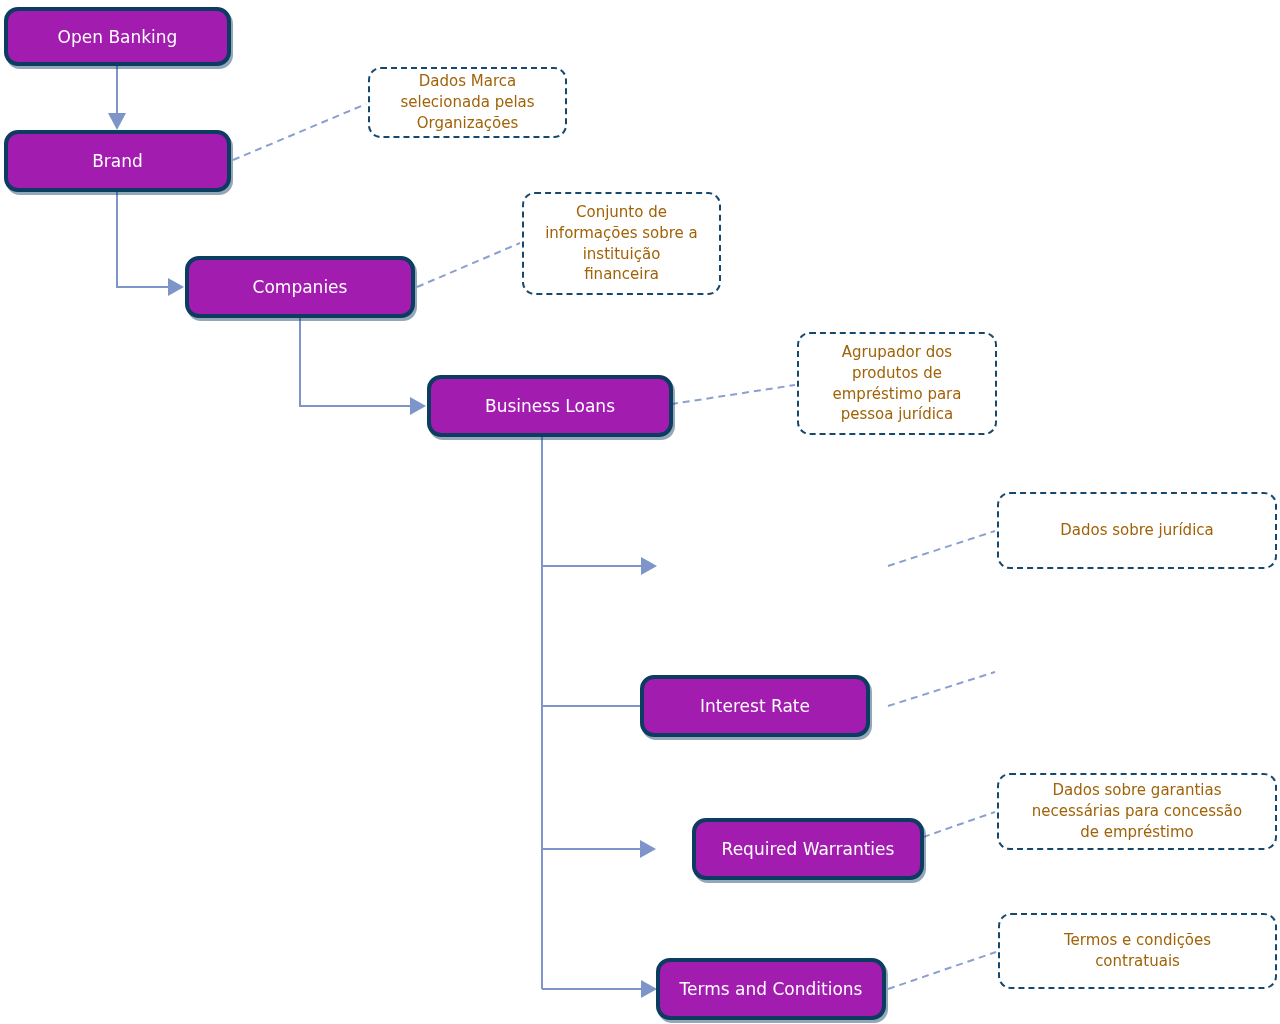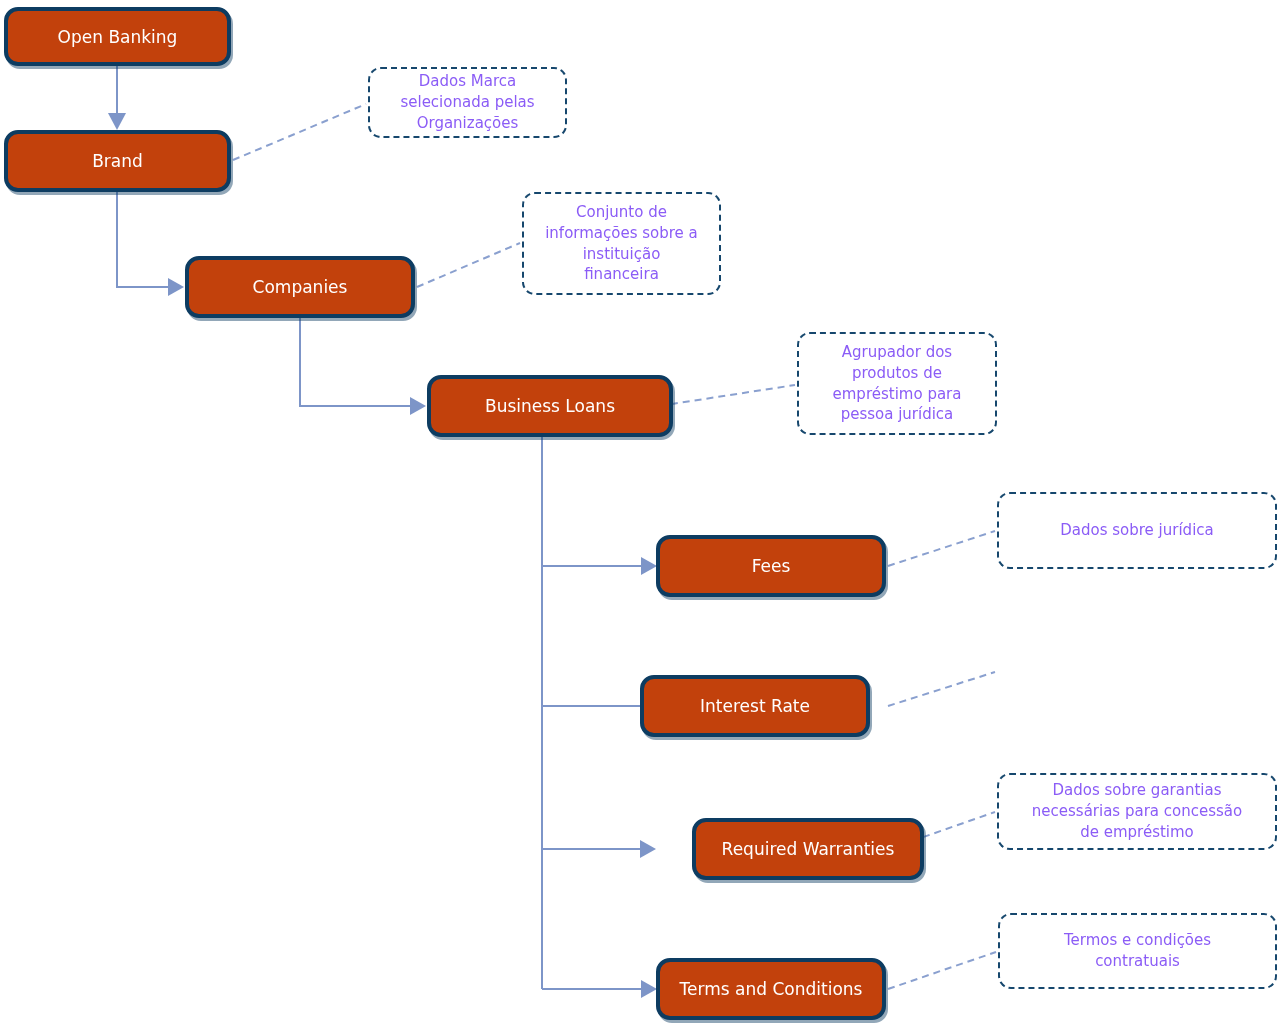--- a/index.html
+++ b/index.html
@@ -7,36 +7,36 @@
     position:relative;
     width:1280px;height:1024px;
     background:#ffffff;
     font-family:"DejaVu Sans","Liberation Sans",sans-serif;
     overflow:hidden;
   }
   .connector-layer{position:absolute;left:0;top:0;z-index:0;}
   .node{
     position:absolute;z-index:2;
     box-sizing:border-box;
-    background:#c2410c;
+    background:#a21caf;
     border:4px solid #0d3c61;
     border-radius:14px;
     box-shadow:2px 3px 0 rgba(13,60,97,0.45);
     color:#ffffff;
     display:flex;align-items:center;justify-content:center;
     font-size:17px;
     text-align:center;
     cursor:default;
   }
   .annotation{
     position:absolute;z-index:1;
     box-sizing:border-box;
     border:2px dashed #16476d;
     border-radius:13px;
-    color:#8b5cf6;
+    color:#a16207;
     display:flex;align-items:center;justify-content:center;
     text-align:center;
     font-size:15px;
     line-height:1.38;
     padding:4px 8px;
   }
   .annotation span{white-space:pre-line;}
 </style>
 </head>
 <body>
@@ -82,23 +82,20 @@
   </div>
   <div class="node" style="left:4px;top:130px;width:227px;height:62px">
     <span>Brand</span>
   </div>
   <div class="node" style="left:185px;top:256px;width:230px;height:62px">
     <span>Companies</span>
   </div>
   <div class="node" style="left:427px;top:375px;width:246px;height:62px">
     <span>Business Loans</span>
   </div>
-  <div class="node" style="left:656px;top:535px;width:230px;height:62px">
-    <span>Fees</span>
-  </div>
   <div class="node" style="left:640px;top:675px;width:230px;height:62px">
     <span>Interest Rate</span>
   </div>
   <div class="node" style="left:692px;top:818px;width:232px;height:62px">
     <span>Required Warranties</span>
   </div>
   <div class="node" style="left:656px;top:958px;width:230px;height:62px">
     <span>Terms and Conditions</span>
   </div>
 

